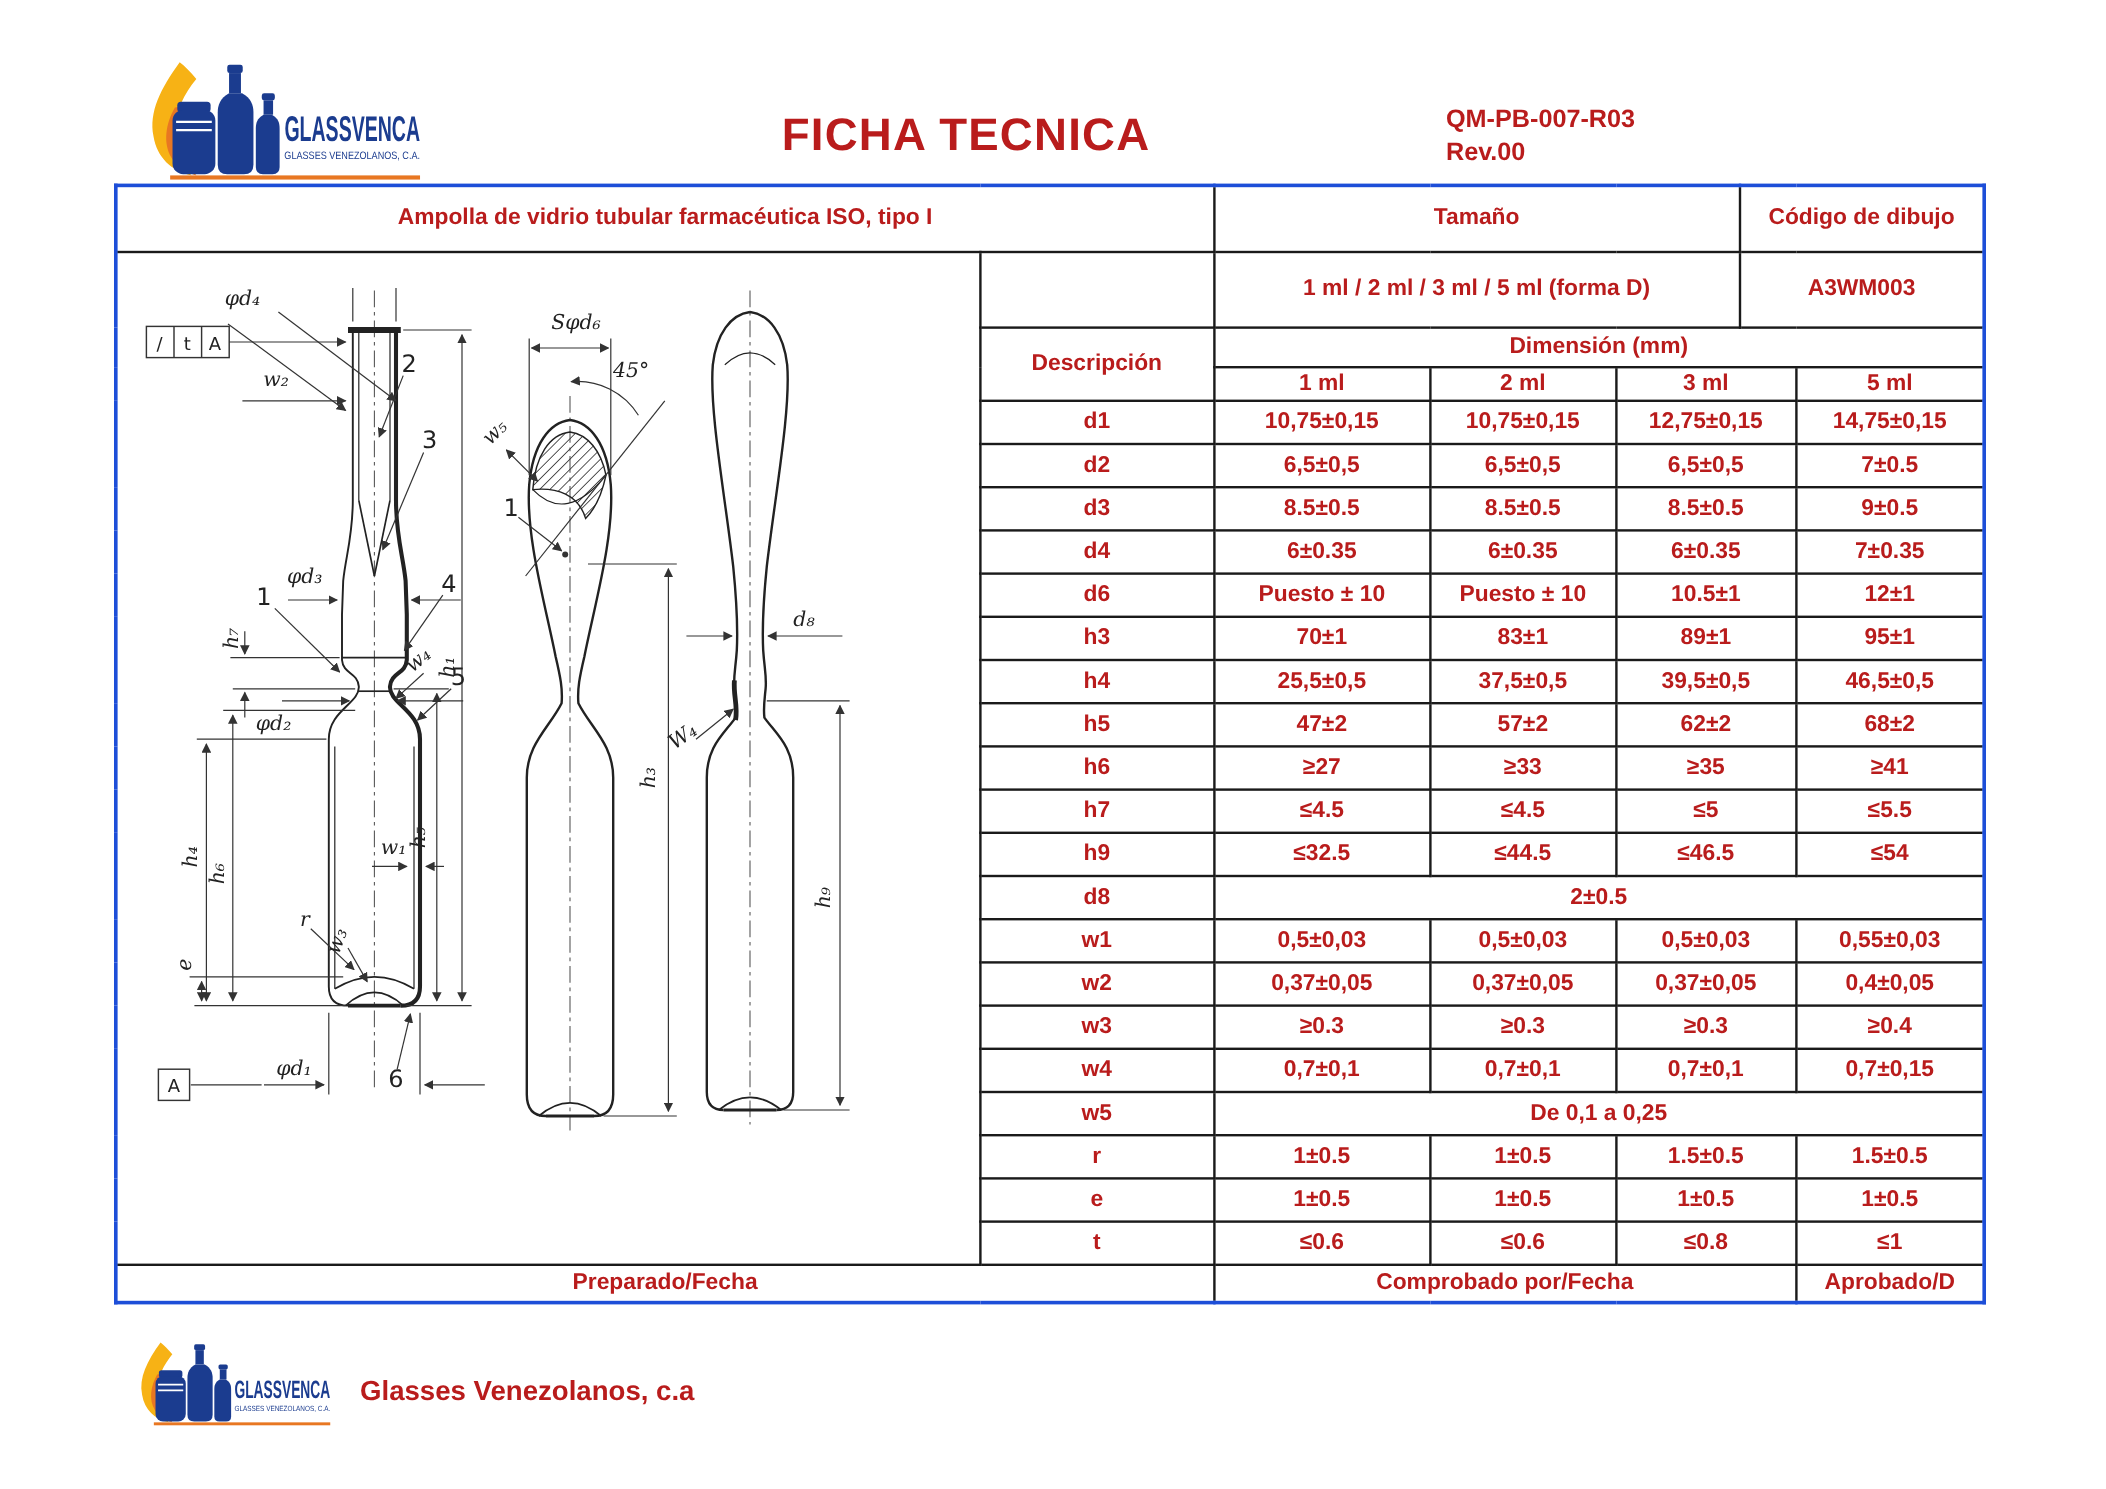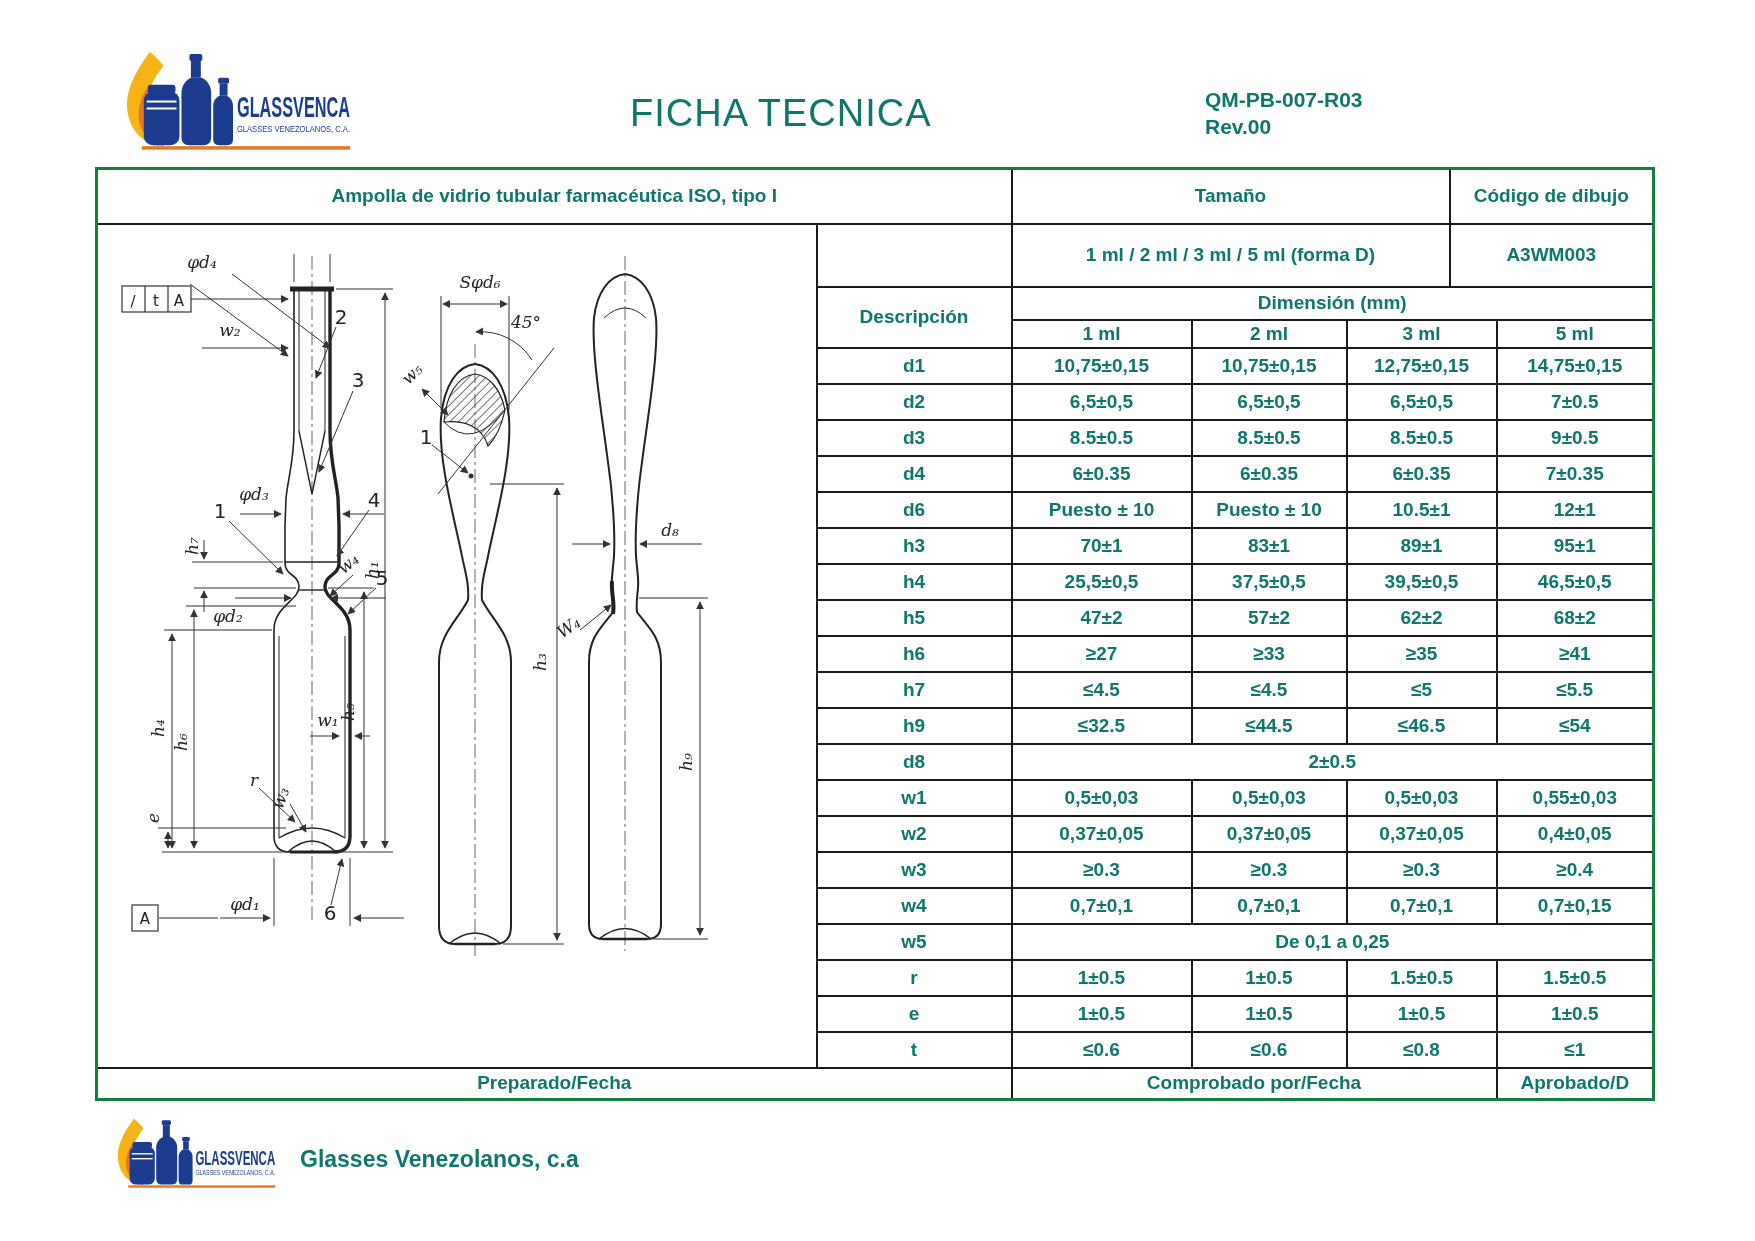--- a/index.html
+++ b/index.html
@@ -1,28 +1,28 @@
 <!DOCTYPE html>
 <html><head>
 <meta charset="utf-8">
 <style>
   html,body{margin:0;padding:0;background:#fff;}
   .page{position:relative;width:1755px;height:1241px;background:#fff;overflow:hidden;
-        font-family:"Liberation Sans",sans-serif;color:#0f766e;}
+        font-family:"Liberation Sans",sans-serif;color:#b91c1c;}
   
-  .doc-title{position:absolute;left:630px;top:92px;width:350px;text-align:left;
-             font-size:38px;font-weight:normal;letter-spacing:1px;}
+  .doc-title{position:absolute;left:630px;top:92px;width:350px;text-align:center;
+             font-size:38px;font-weight:bold;letter-spacing:1px;}
   .doc-code{position:absolute;left:1205px;top:86px;width:215px;text-align:left;
             font-size:21px;font-weight:bold;line-height:27px;}
   .logo-top{position:absolute;left:116px;top:48px;width:238px;}
   .logo-bottom{position:absolute;left:110px;top:1116px;width:168px;}
   .company-bottom{position:absolute;left:300px;top:1146px;font-size:23px;font-weight:bold;}
   
-  table.sheet{position:absolute;left:95px;top:167px;width:1557px;border-collapse:collapse;
-              table-layout:fixed;border:3px solid #15803d;}
+  table.sheet{position:absolute;left:95px;top:153px;width:1557px;border-collapse:collapse;
+              table-layout:fixed;border:3px solid #1d4ed8;}
   table.sheet td{border:2px solid #1a1a1a;font-weight:bold;text-align:center;
                  vertical-align:middle;padding:0 4px;font-size:19px;overflow:hidden;}
   tr.r1{height:55px;} tr.r2{height:63px;} tr.r3{height:33px;padding-left:16px;} tr.r4{height:28px;}
   tr.dim-row{height:36px;padding-left:28px;} tr.rfoot{height:32px;}
   td.prod-title{font-size:20px;}
   td.code-label{text-align:left;padding-left:10px;font-size:20px;line-height:24px;margin-left:19px;}
   td.drawing{border-right:0;padding:0;vertical-align:top;}
   td.noline{border-left:0;border-right:0;border-bottom:0;}
   td.desc{font-size:20px;}
   svg{display:block;}

